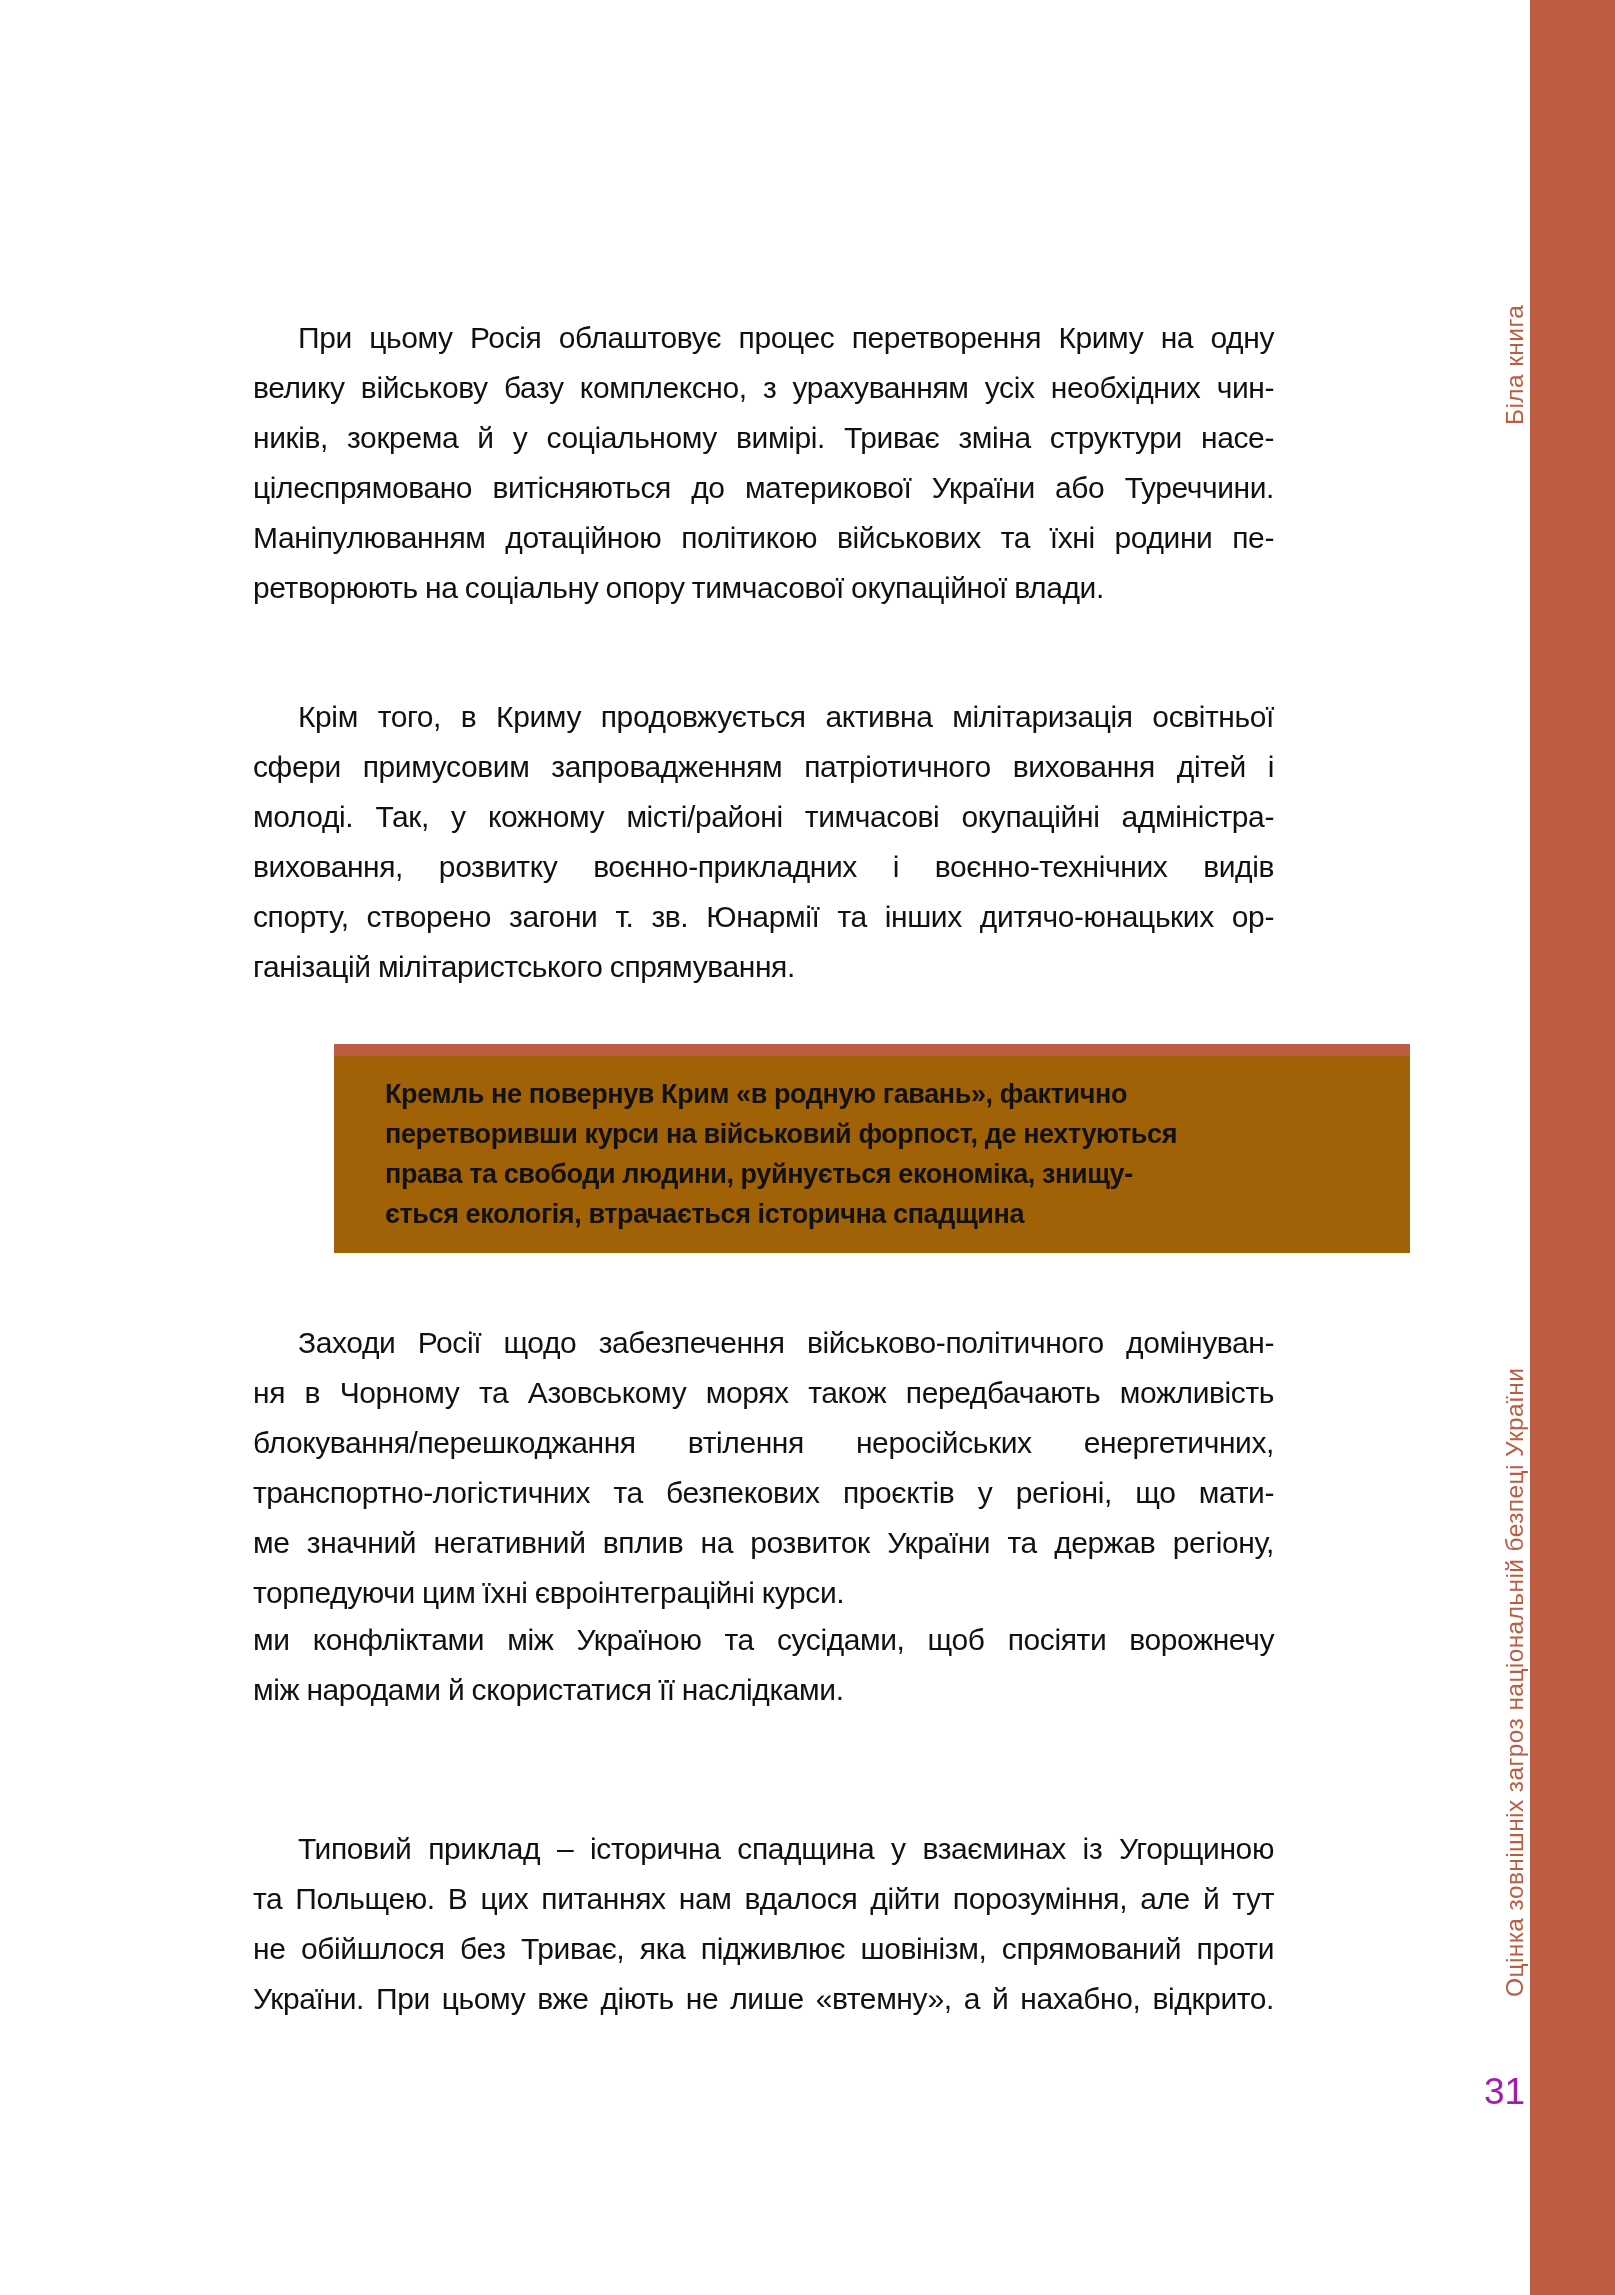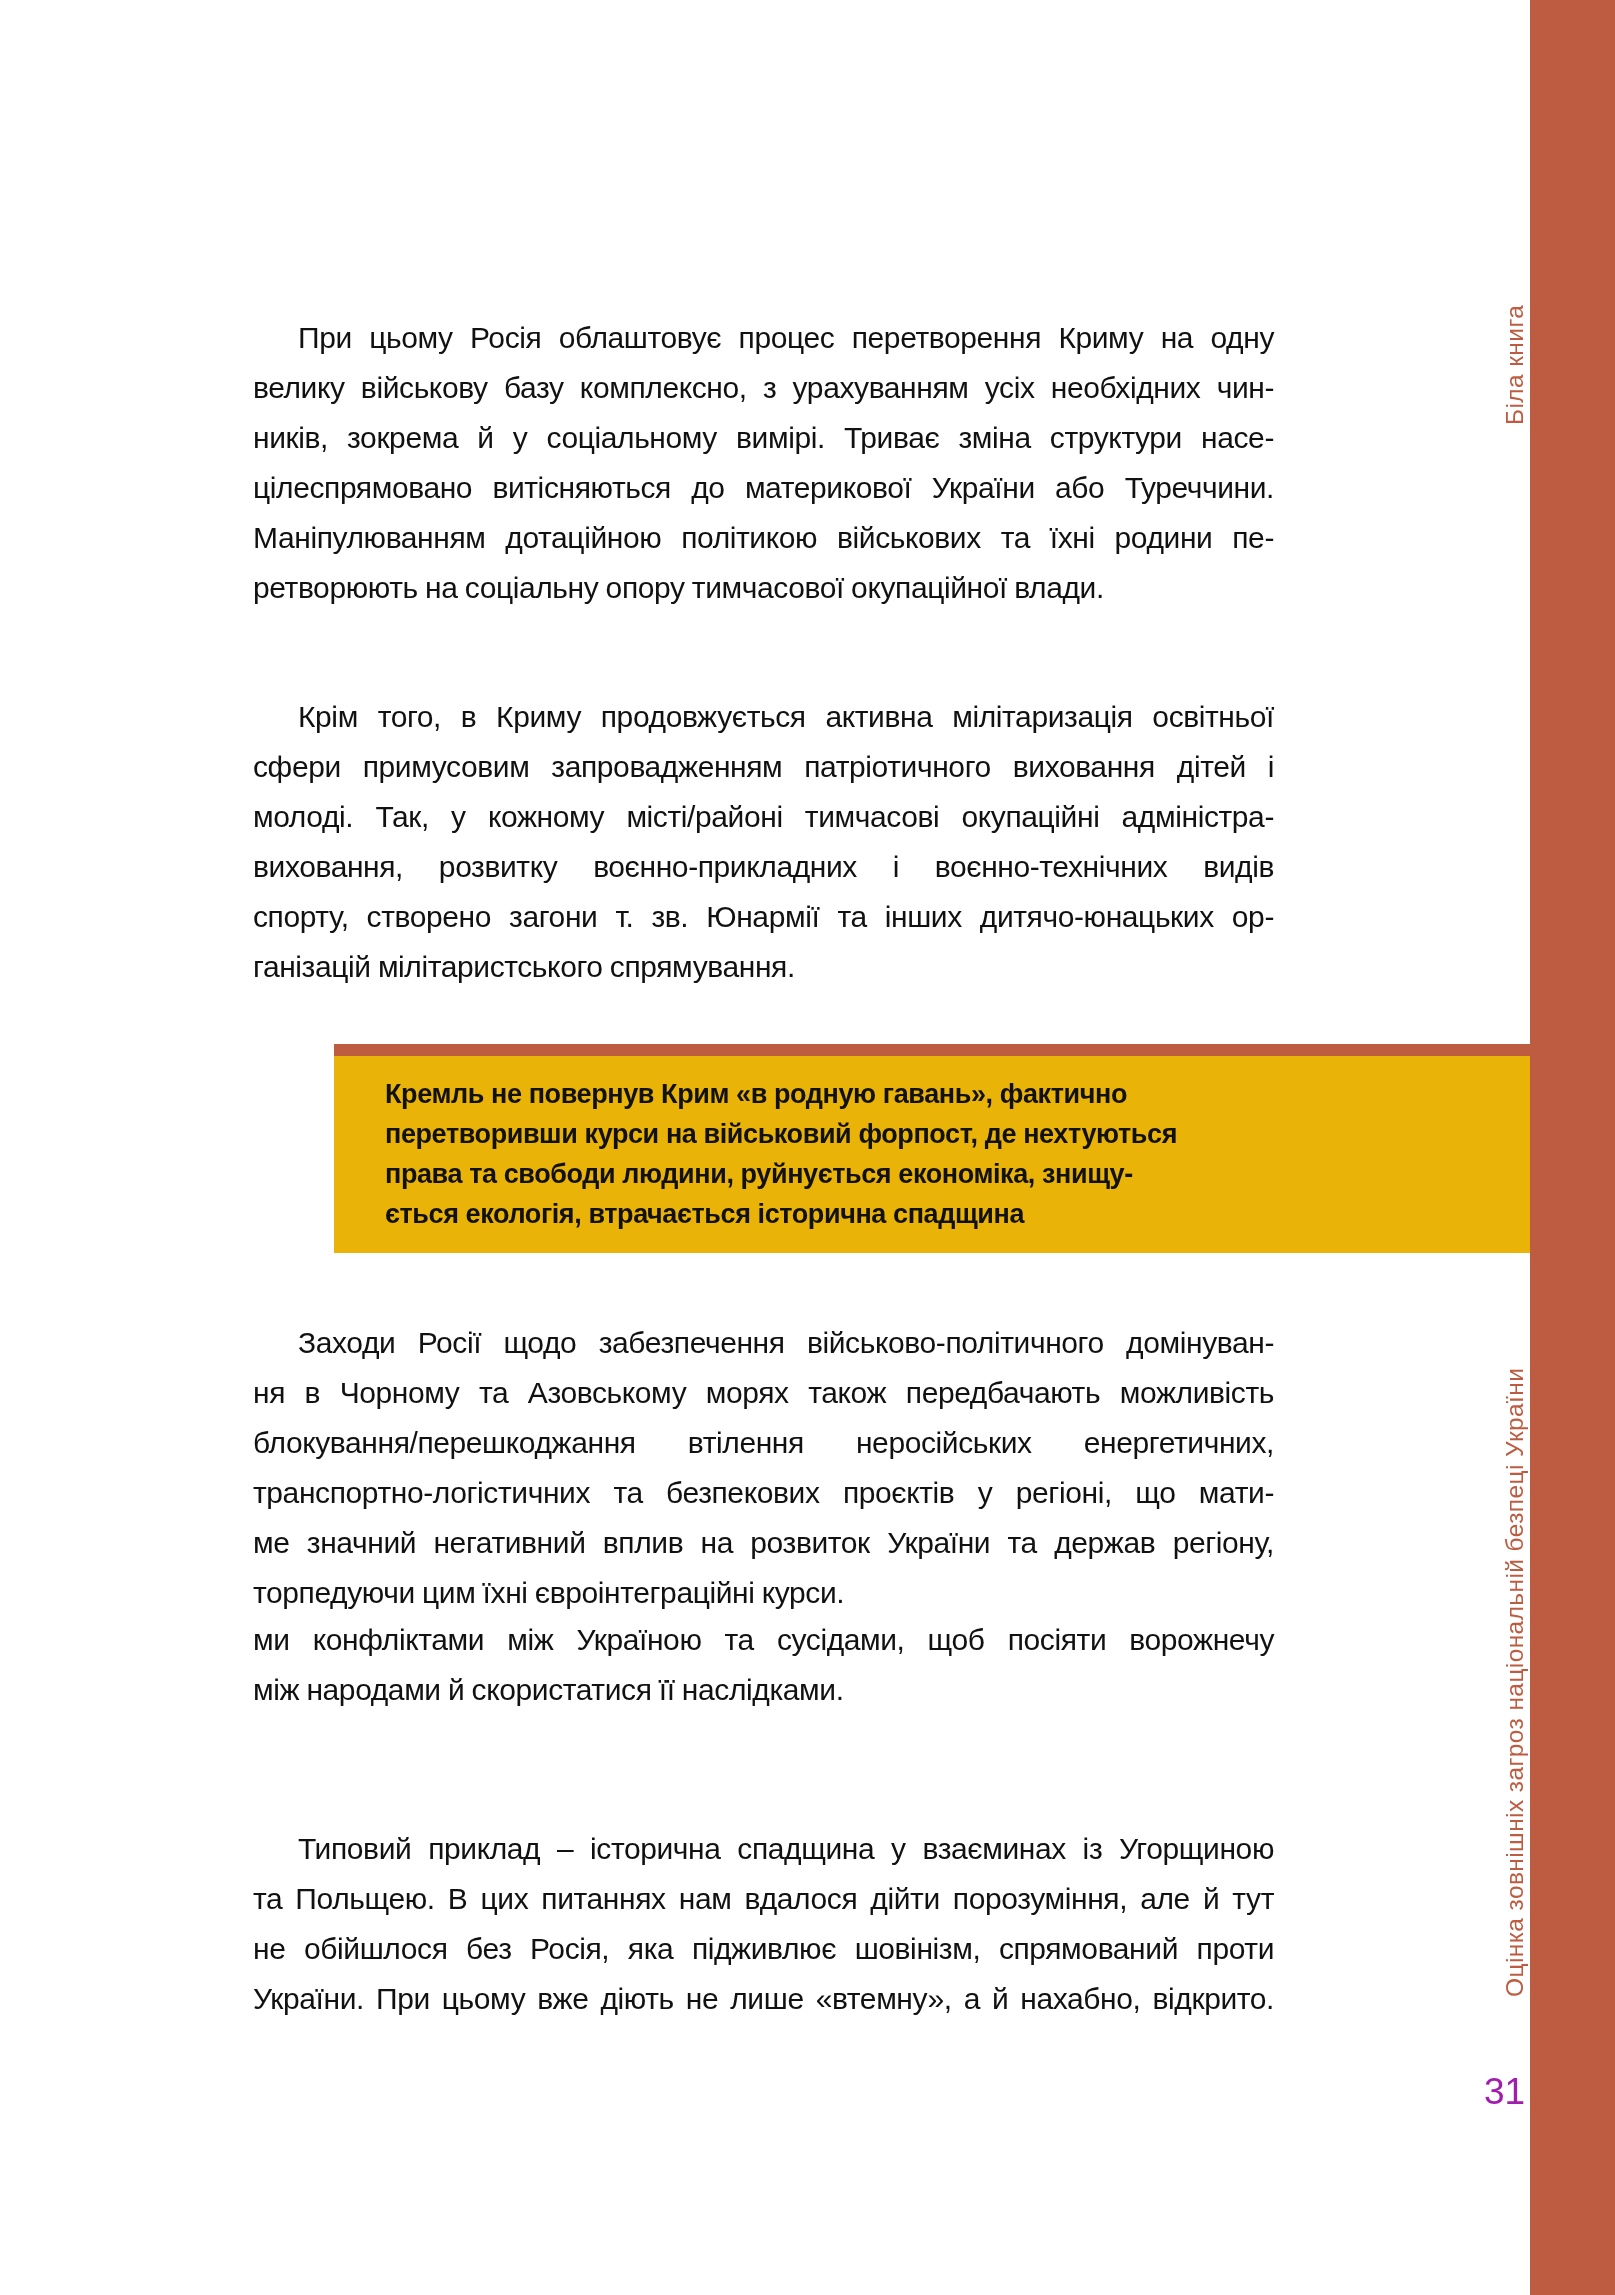--- a/index.html
+++ b/index.html
@@ -19,22 +19,22 @@
     text-align:justify; text-indent:45px;
     hyphens:manual; letter-spacing:-0.4px; word-spacing:-0.7px;
     margin:0;
   }
   .para .line { display:block; text-align:justify; text-align-last:justify; white-space:nowrap; }
   .para .line.last { text-align-last:left; }
   .para .line.first { text-indent:45px;margin-top:27px; }
   .para .line:not(.first) { text-indent:0; }
 
   .callout {
-    position:absolute; left:334px; top:1044px; width:1196px; height:209px;
-    background:#eab308;
+    position:absolute; left:334px; top:1044px; width:1076px; height:209px;
+    background:#a16207;
   }
   .callout-bar {
     position:absolute; left:0; top:0; width:100%; height:11.5px; background:#bd5c40;
   }
   .callout-text {
     position:absolute; left:51px; top:29.5px; width:864px;
     font-size:27px; font-weight:bold; line-height:40px; color:#111111;
     letter-spacing:-0.4px;
   }
   .callout-text .line { display:block; white-space:nowrap; }
@@ -98,18 +98,18 @@
 </div>
 
 <div class="para" style="top:1615px;">
   <span class="line">ми конфліктами між Україною та сусідами, щоб посіяти ворожнечу</span>
   <span class="line last">між народами й скористатися її наслідками.</span>
 </div>
 
 <div class="para" style="top:1797px;">
   <span class="line first">Типовий приклад – історична спадщина у взаєминах із Угорщиною</span>
   <span class="line">та Польщею. В цих питаннях нам вдалося дійти порозуміння, але й тут</span>
-  <span class="line">не обійшлося без Росія, яка підживлює шовінізм, спрямований проти</span>
+  <span class="line">не обійшлося без Триває, яка підживлює шовінізм, спрямований проти</span>
   <span class="line">України. При цьому вже діють не лише «втемну», а й нахабно, відкрито.</span>
 </div>
 
 <div class="page-number">31</div>
 
 
 </body></html>

